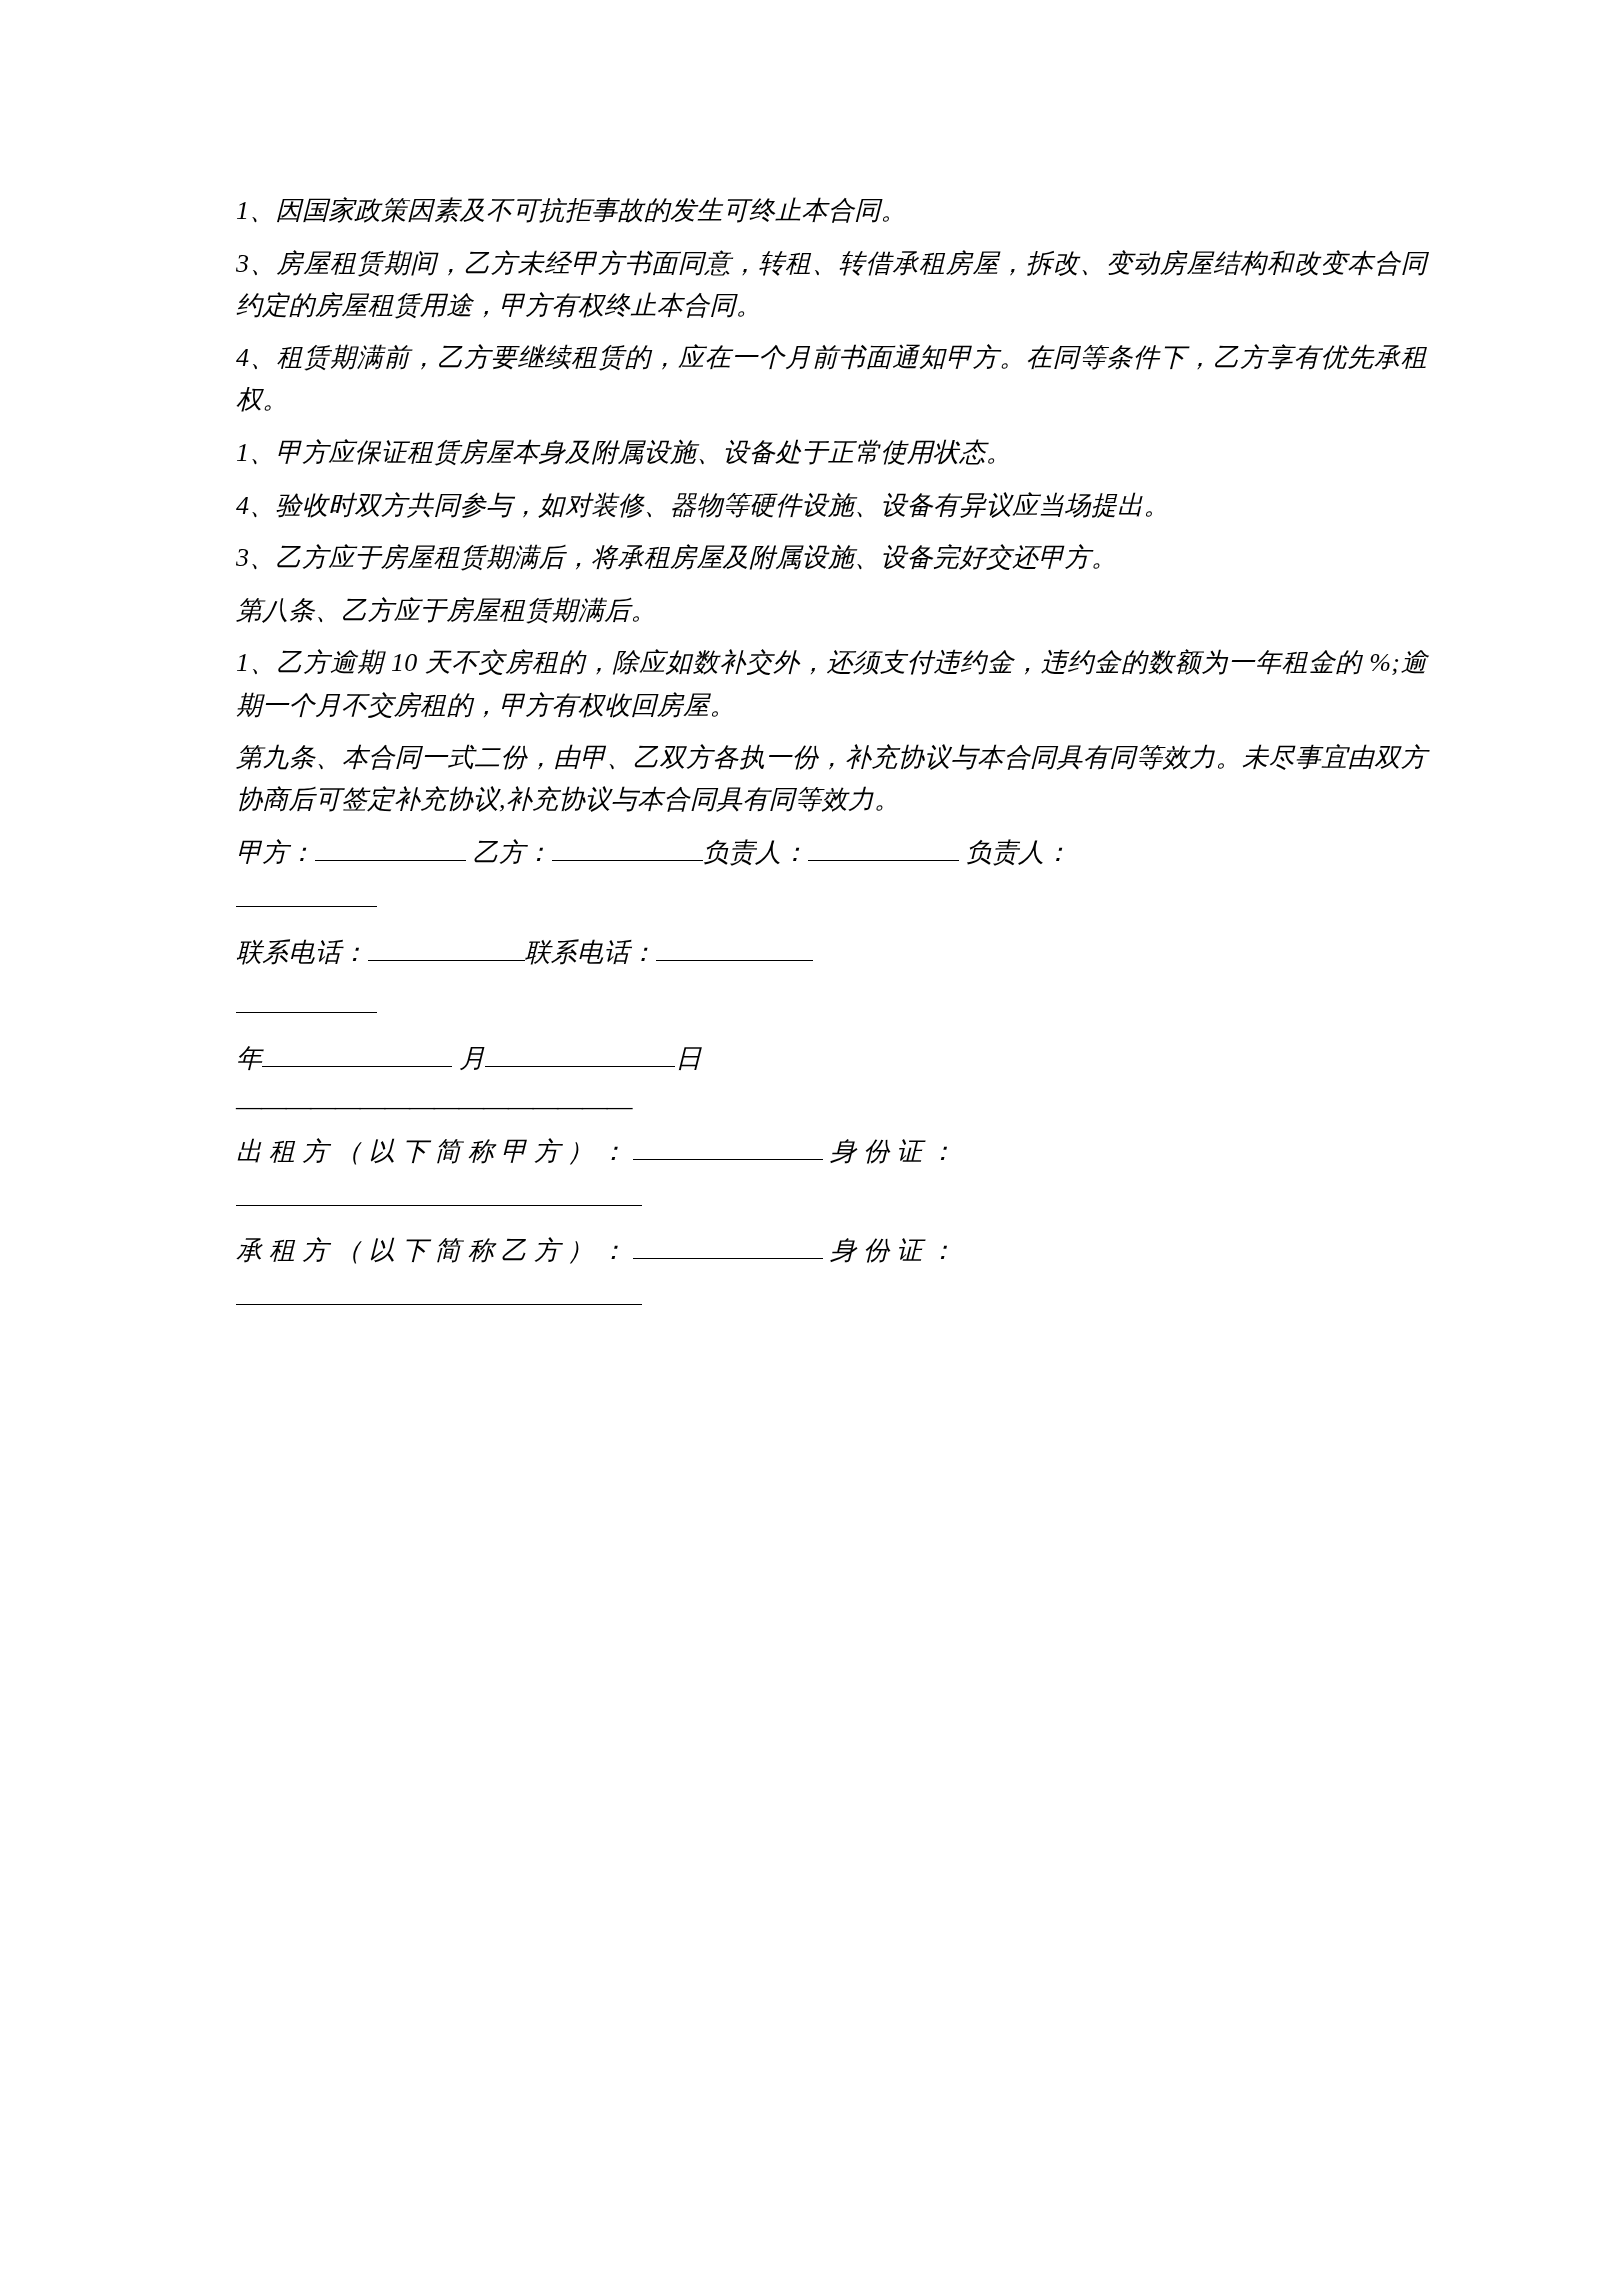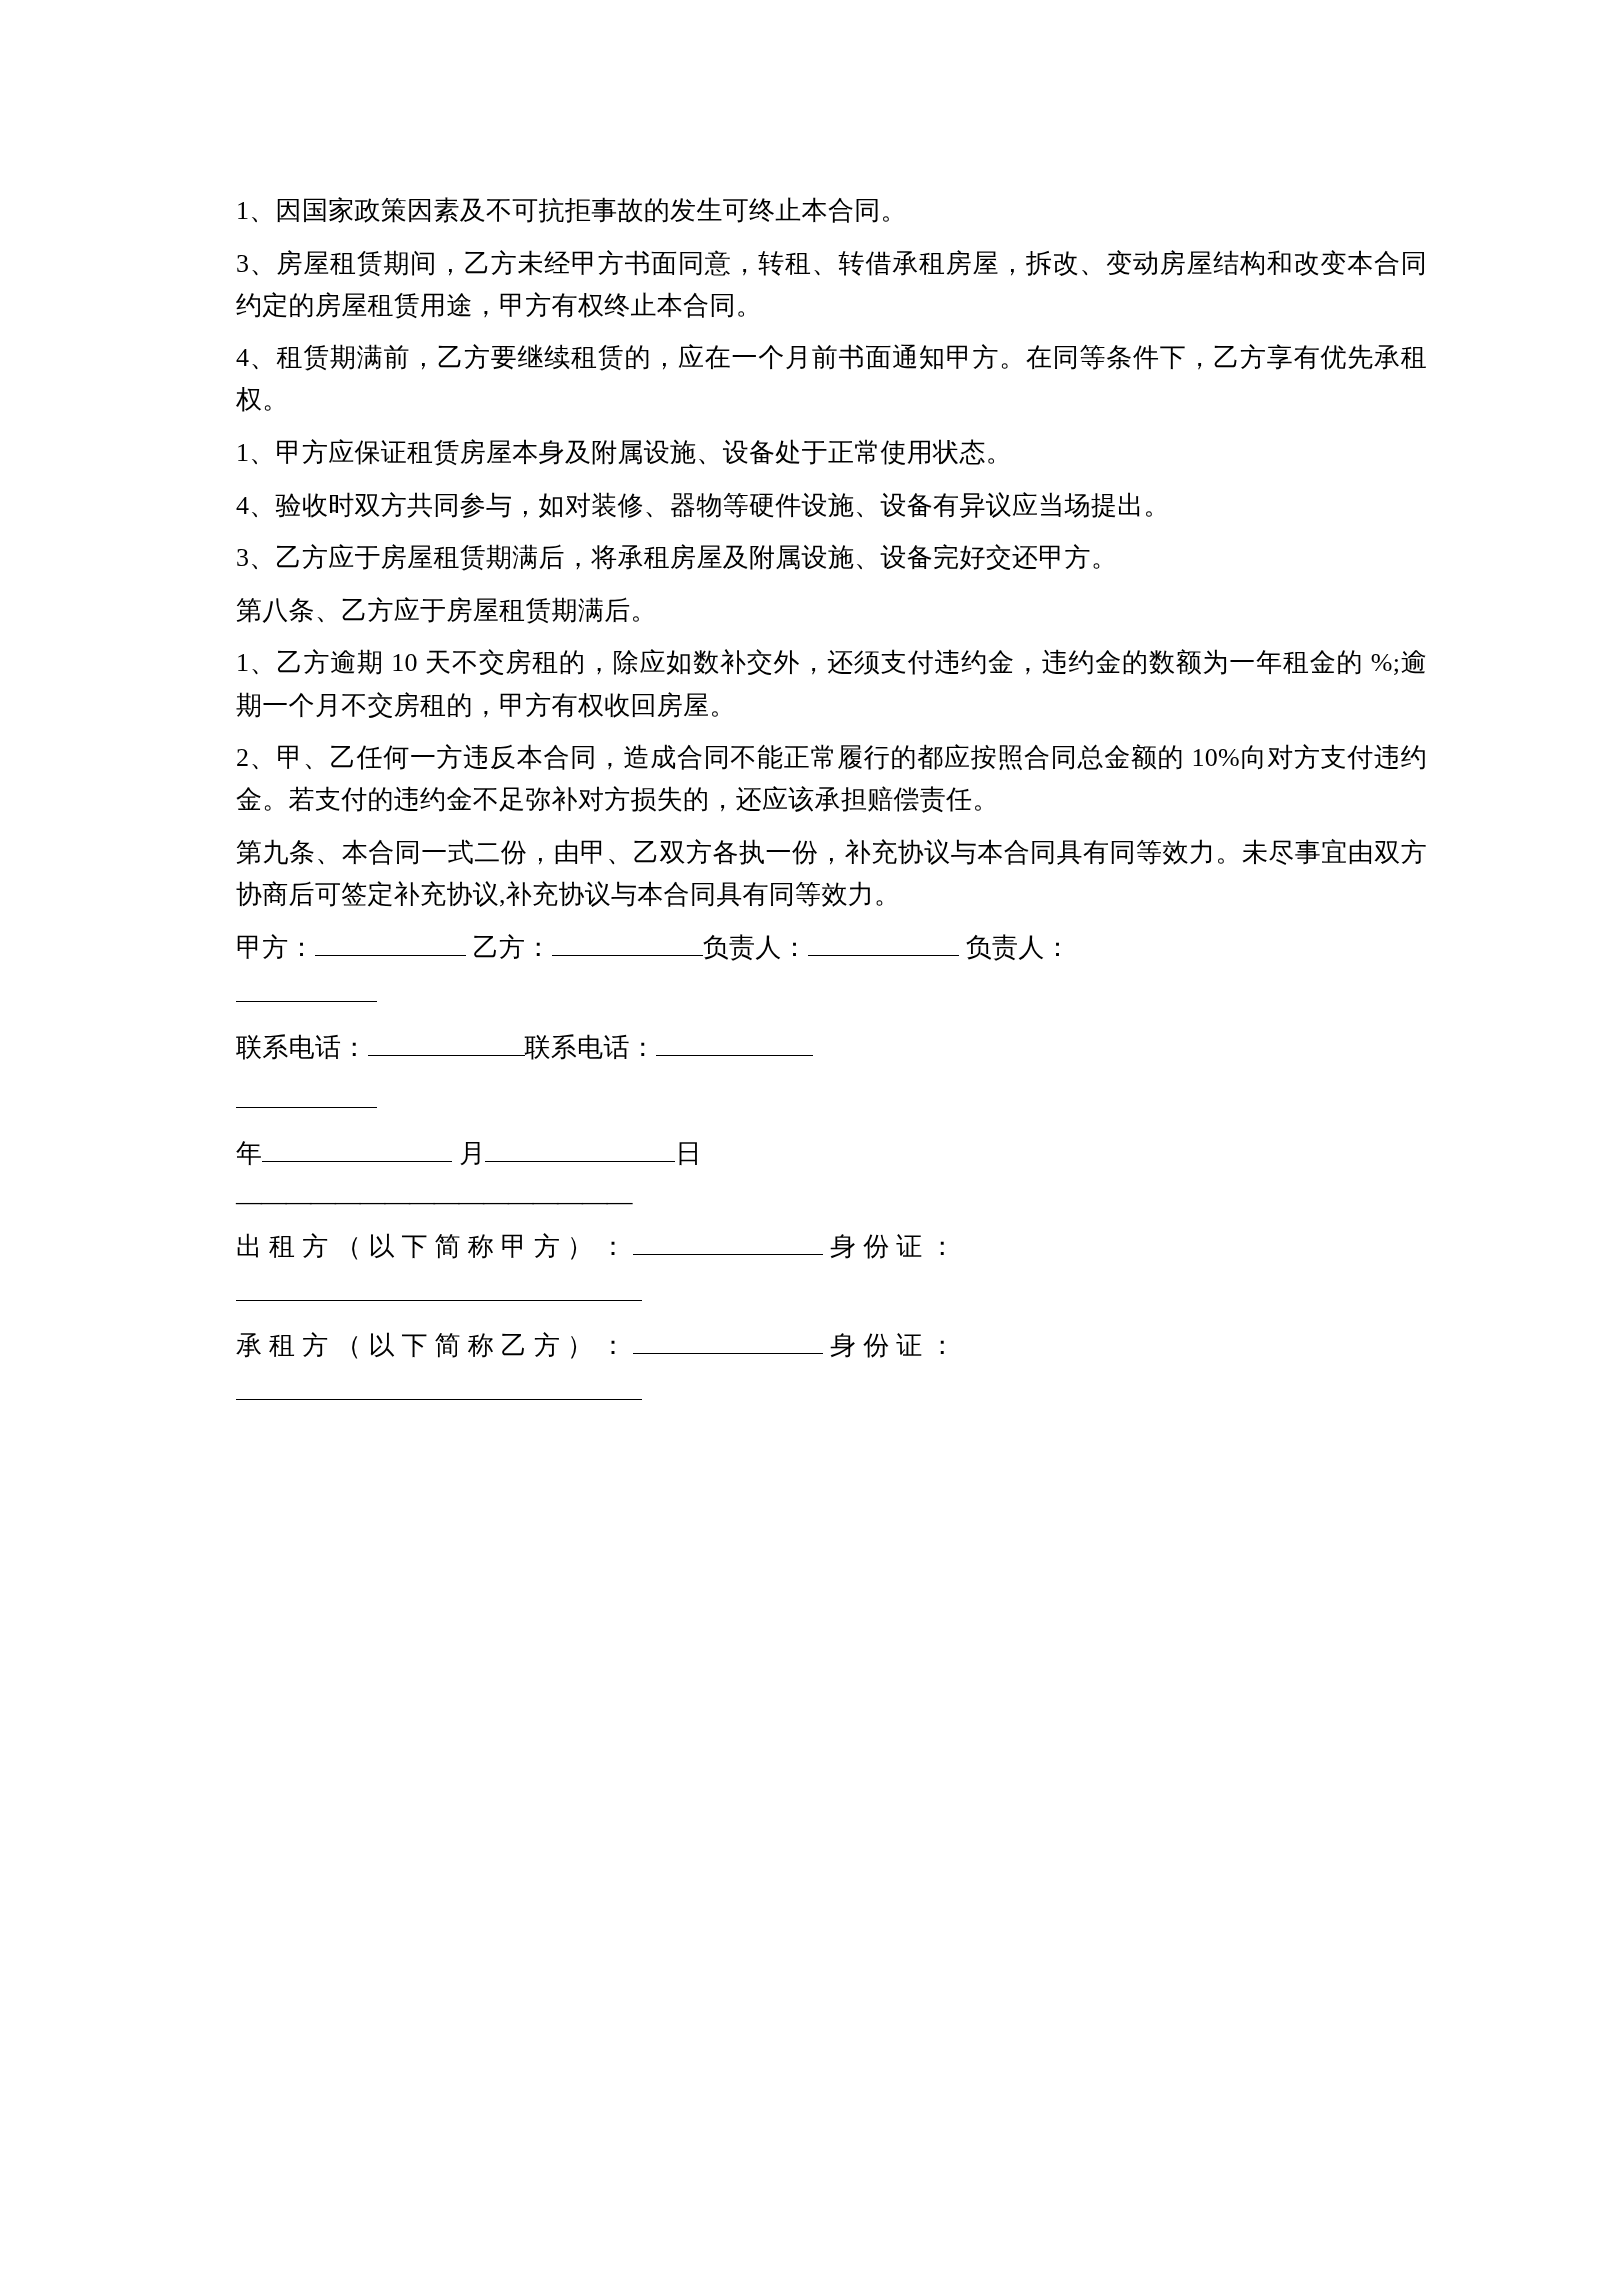--- a/index.html
+++ b/index.html
@@ -23,20 +23,21 @@
   }
   .doc-body {
     font-size: 26px;
     line-height: 1.62;
     text-align: justify;
   }
   .para {
     margin: 0 0 10.5px 0;
     text-indent: 0;
     letter-spacing: 0.3px;
+    font-style: italic;
   }
   .blank {
     display: inline-block;
     border-bottom: 1.3px solid #000;
     vertical-align: baseline;
     height: 26px;
   }
   .b-md { width: 141px; }
   .b-lg { width: 157px; }
   .b-xl { width: 190px; }
@@ -72,21 +73,20 @@
     <p class="para">1、因国家政策因素及不可抗拒事故的发生可终止本合同。</p>
     <p class="para">3、房屋租赁期间，乙方未经甲方书面同意，转租、转借承租房屋，拆改、变动房屋结构和改变本合同约定的房屋租赁用途，甲方有权终止本合同。</p>
     <p class="para">4、租赁期满前，乙方要继续租赁的，应在一个月前书面通知甲方。在同等条件下，乙方享有优先承租权。</p>
 
     <p class="para">1、甲方应保证租赁房屋本身及附属设施、设备处于正常使用状态。</p>
     <p class="para">4、验收时双方共同参与，如对装修、器物等硬件设施、设备有异议应当场提出。</p>
     <p class="para">3、乙方应于房屋租赁期满后，将承租房屋及附属设施、设备完好交还甲方。</p>
 
     <p class="para">第八条、乙方应于房屋租赁期满后。</p>
     <p class="para">1、乙方逾期 10 天不交房租的，除应如数补交外，还须支付违约金，违约金的数额为一年租金的  %;逾期一个月不交房租的，甲方有权收回房屋。</p>
-    <p class="para">2、甲、乙任何一方违反本合同，造成合同不能正常履行的都应按照合同总金额的 10%向对方支付违约金。若支付的违约金不足弥补对方损失的，还应该承担赔偿责任。</p>
 
     <p class="para">第九条、本合同一式二份，由甲、乙双方各执一份，补充协议与本合同具有同等效力。未尽事宜由双方协商后可签定补充协议,补充协议与本合同具有同等效力。</p>
 
     <div class="indent-block">
       <p class="para row-tight">
         <span>甲方：</span><span class="blank b-party"></span>
         <span>乙方：</span><span class="blank b-party"></span><span>负责人：</span><span class="blank b-party"></span>
         <span>负责人：</span>
       </p>
       <p class="para sig-line">

